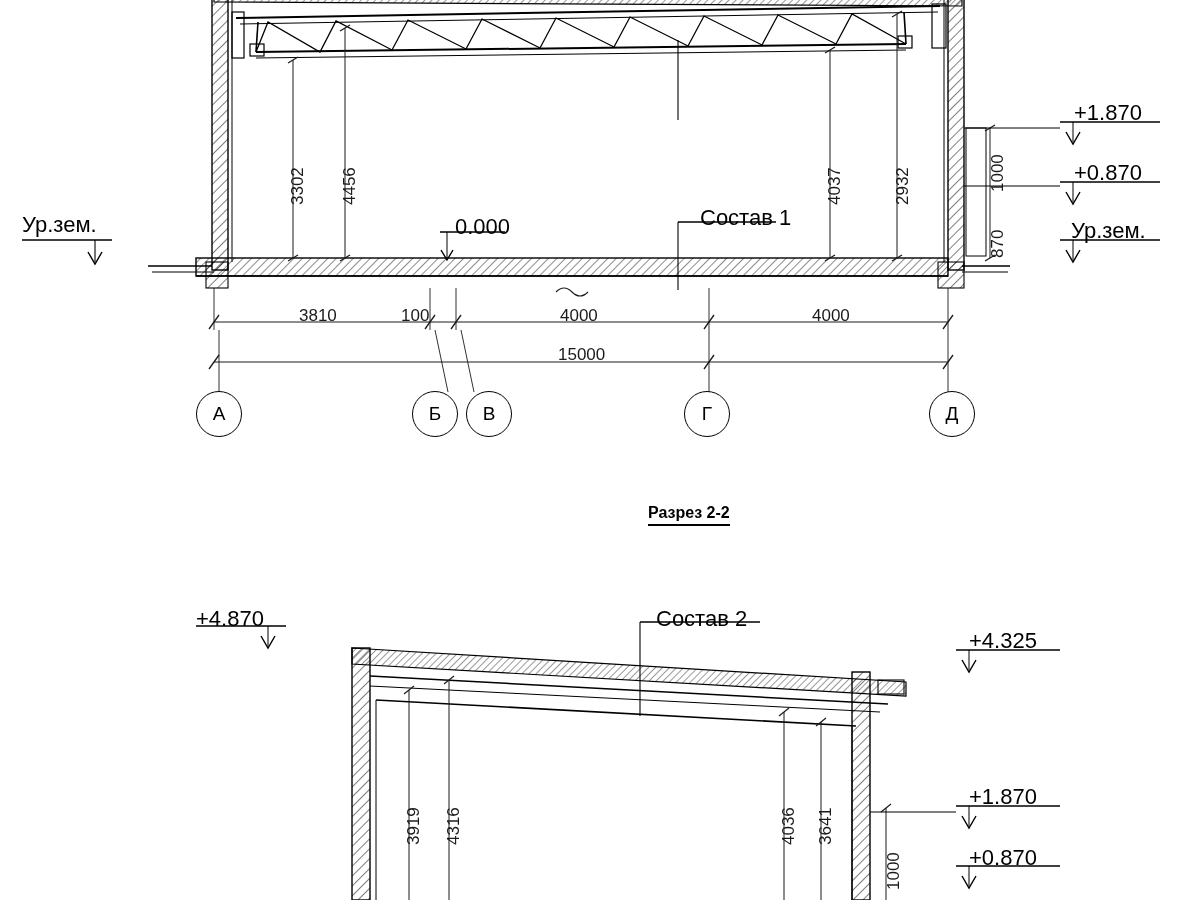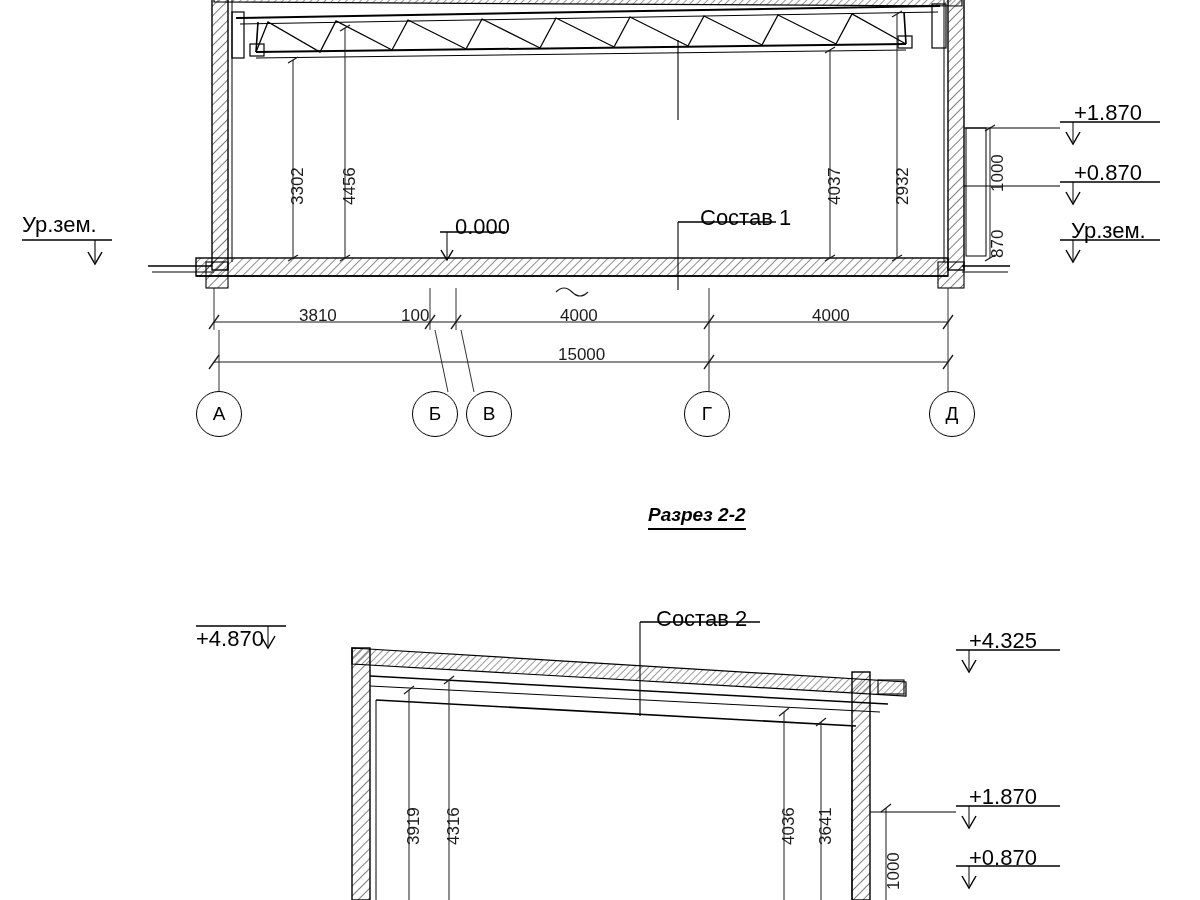--- a/index.html
+++ b/index.html
@@ -38,22 +38,21 @@
   .lbl.small { font-size: 15px; }
   .lbl.dim {
     font-size: 17px;
     color: #1a1a1a;
   }
   .lbl.vert {
     transform: rotate(-90deg);
     transform-origin: left top;
   }
   .lbl.title {
-    font-size: 19px;
-    font-style: italic;
+    font-size: 16px;
     font-weight: bold;
   }
   .circle-mark {
     position: absolute;
     width: 46px;
     height: 46px;
     border: 1.6px solid #000;
     border-radius: 50%;
     box-sizing: border-box;
     display: flex;
@@ -303,21 +302,21 @@
     </div>
   <div class="circle-mark" style="left:684px; top:391px;">
       <span>Г</span>
     </div>
   <div class="circle-mark" style="left:929px; top:391px;">
       <span>Д</span>
     </div>
 
   <div class="lbl title" style="left:648px; top:504px; border-bottom:2px solid #000; padding-bottom:2px;">Разрез 2-2</div>
 
-  <div class="lbl" style="left:196px; top:606px;margin-top:20px;">+4.870</div>
+  <div class="lbl" style="left:196px; top:606px;">+4.870</div>
   <div class="lbl" style="left:656px; top:606px;">Состав 2</div>
 
   <div class="lbl" style="left:969px; top:628px;">+4.325</div>
   <div class="lbl" style="left:969px; top:784px;">+1.870</div>
   <div class="lbl" style="left:969px; top:845px;">+0.870</div>
 
   <div class="lbl vert dim" style="left:404px; top:845px;">3919</div>
   <div class="lbl vert dim" style="left:444px; top:845px;">4316</div>
   <div class="lbl vert dim" style="left:779px; top:845px;">4036</div>
   <div class="lbl vert dim" style="left:816px; top:845px;">3641</div>

